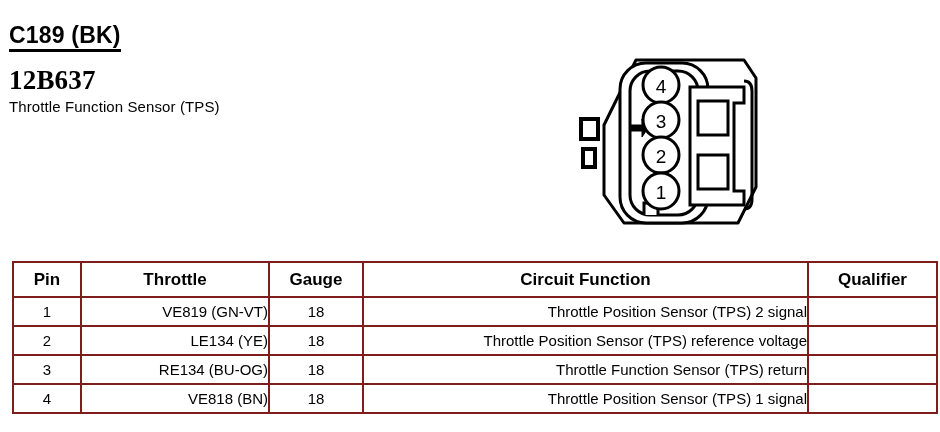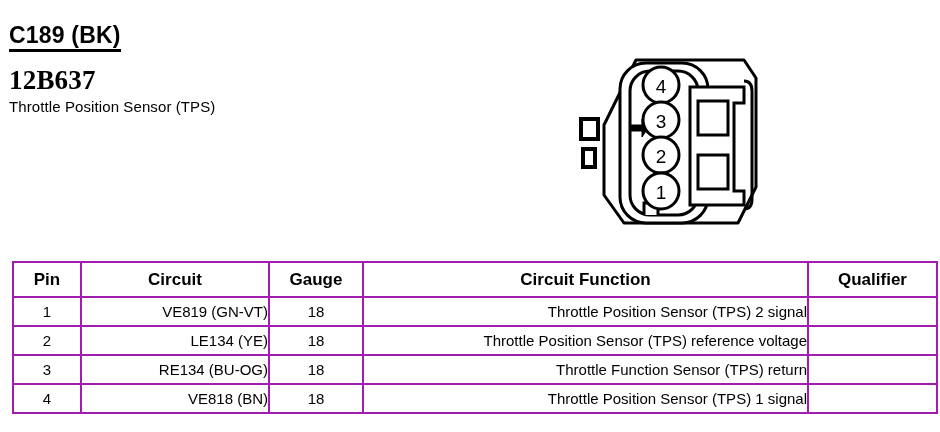--- a/index.html
+++ b/index.html
@@ -70,21 +70,21 @@
     top: 261px;
     width: 916px;
   }
   table.pin-table {
     border-collapse: collapse;
     width: 916px;
     table-layout: fixed;
   }
   table.pin-table th,
   table.pin-table td {
-    border: 2px solid #a21caf;
+    border: 2px solid #7f1d1d;
     padding: 0;
     height: 27px;
     font-size: 15px;
     line-height: 16px;
     vertical-align: middle;
     margin-left: 9px;
   }
   table.pin-table thead th {
     font-size: 17px;
     font-weight: bold;
@@ -100,21 +100,21 @@
   td.col-qualifier { }
 </style>
 </head>
 <body>
 
 <div id="page">
 
   <div id="header-block">
     <div id="connector-id">C189 (BK)</div>
     <div id="part-number">12B637</div>
-    <div id="part-description">Throttle Position Sensor (TPS)</div>
+    <div id="part-description">Throttle Function Sensor (TPS)</div>
   </div>
 
   <div id="connector-figure">
     <svg width="220" height="200" viewBox="0 0 220 200">
 
       <path d="M 56,80 L 88,15 L 196,15 L 208,33 L 208,142 L 190,178 L 76,178 L 56,150 Z" fill="#ffffff" stroke="#000000" stroke-width="3" stroke-linejoin="round"></path>
 
       <rect x="72" y="18" width="88" height="160" rx="26" ry="26" fill="#ffffff" stroke="#000000" stroke-width="3"></rect>
       <rect x="82" y="26" width="68" height="144" rx="20" ry="20" fill="#ffffff" stroke="#000000" stroke-width="3"></rect>
 
@@ -143,21 +143,21 @@
       <text x="113" y="154" text-anchor="middle" font-family="Liberation Sans, sans-serif" font-size="19" fill="#000000">1</text>
 
     </svg>
   </div>
 
   <div id="pin-table-wrap">
     <table class="pin-table">
       <thead>
         <tr>
           <th class="col-pin">Pin</th>
-          <th class="col-circuit">Circuit</th>
+          <th class="col-circuit">Throttle</th>
           <th class="col-gauge">Gauge</th>
           <th class="col-function" style="text-align:center;">Circuit Function</th>
           <th class="col-qualifier">Qualifier</th>
         </tr>
       </thead>
       <tbody>
         <tr>
           <td class="col-pin">1</td>
           <td class="col-circuit">VE819 (GN-VT)</td>
           <td class="col-gauge">18</td>

